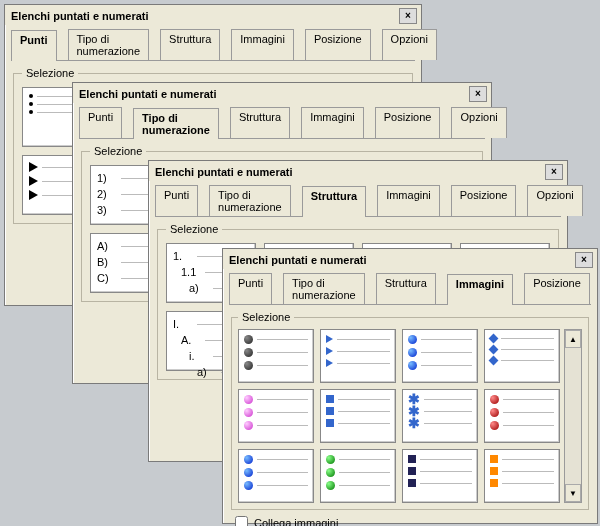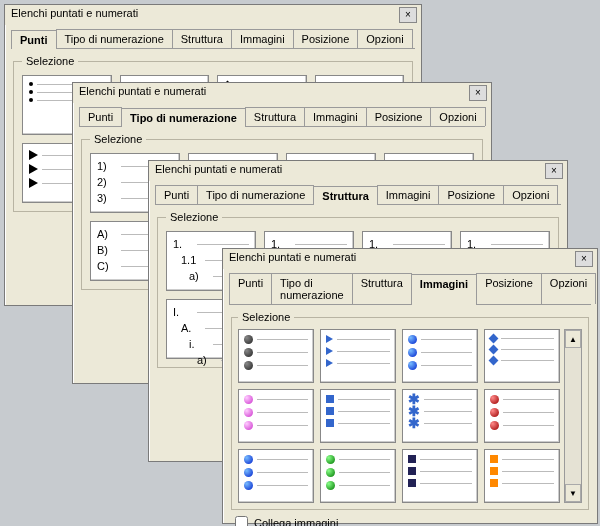--- a/index.html
+++ b/index.html
@@ -1,19 +1,19 @@
 <!DOCTYPE html>
 <html><head>
 <meta charset="utf-8">
 <style>
   html,body{margin:0;padding:0;background:#c7cbcf;font-family:Tahoma,Arial,sans-serif;font-size:11px;color:#000;width:600px;height:526px;overflow:hidden}
   .win{position:absolute;background:#ece9d8;border:1px solid #7a7a7a;box-shadow:1px 1px 0 #fff inset}
-  .title{display:flex;justify-content:space-between;height:18px;padding:2px 4px 0 6px;font-weight:normal;background:#ece9d8}
+  .title{display:flex;align-items:center;justify-content:space-between;height:18px;padding:2px 4px 0 6px;font-weight:bold;background:#ece9d8}
   .xbtn{width:16px;height:14px;border:1px solid #888;background:#ddd;display:flex;align-items:center;justify-content:center;font-size:10px;line-height:1;cursor:default}
-  .tabs{display:flex;padding:4px 6px 0 6px;gap:0}
+  .tabs{display:flex;padding:4px 6px 0 6px;gap:12px}
   .tab{padding:3px 8px;border:1px solid #9a9a9a;border-bottom:none;background:#ece9d8;margin-right:-1px;position:relative}
   .tab.active{background:#ece9d8;font-weight:bold;z-index:2;top:1px}
   .tabline{height:1px;background:#9a9a9a;margin:0 6px}
   fieldset.sel{border:1px solid #b8b4a3;margin:6px 8px;padding:8px}
   fieldset.sel>legend{padding:0 4px}
   .grid{display:grid;grid-template-columns:repeat(4,1fr);gap:8px}
   .cell{background:#fff;border:1px solid #888;box-shadow:inset -1px -1px 0 #ccc;height:60px;padding:6px 6px 4px 6px;box-sizing:border-box}
   .cell.sm{height:56px}
   .row{display:flex;align-items:center;gap:4px;margin-bottom:4px}
   .line{flex:1;height:0;border-top:1px solid #bbb}

